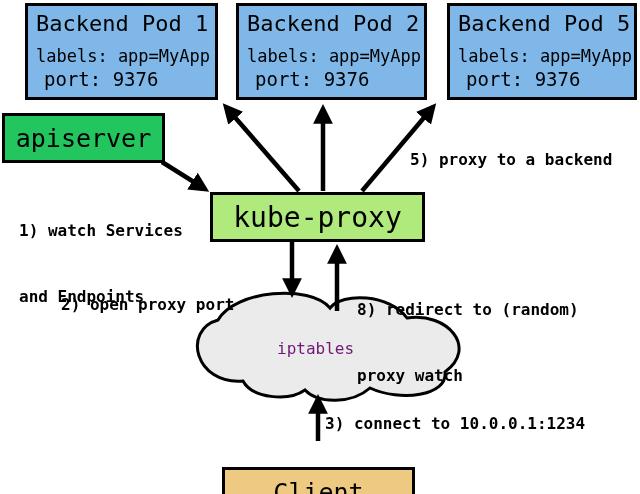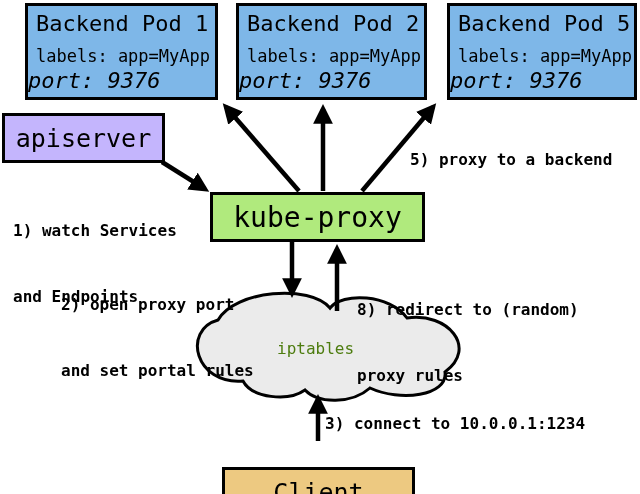--- a/index.html
+++ b/index.html
@@ -7,29 +7,29 @@
     position:relative;width:640px;height:494px;background:#ffffff;
     font-family:"DejaVu Sans Mono","Liberation Mono",monospace;
     overflow:hidden;color:#000;
   }
   .layer{position:absolute;left:0;top:0;width:640px;height:494px;}
   svg.layer{z-index:0;}
   .box{position:absolute;border:3px solid #000;box-sizing:border-box;z-index:1;}
   .pod{top:3px;height:97px;}
   .pod-title{position:absolute;left:8px;top:5px;font-size:22px;white-space:pre;}
   .pod-labels{position:absolute;left:8px;top:40px;font-size:17px;white-space:pre;}
-  .pod-port{position:absolute;left:0;top:62px;font-size:22px;white-space:pre;font-style:italic;}
+  .pod-port{position:absolute;left:16px;top:62px;font-size:19px;white-space:pre;}
   .pod1{left:25px;width:193px;}
   .pod2{left:236px;width:191px;}
   .pod3{left:447px;width:190px;}
   .apiserver{left:2px;top:113px;width:163px;height:50px;display:flex;align-items:center;justify-content:center;font-size:25px;}
   .kubeproxy{left:210px;top:192px;width:215px;height:50px;display:flex;align-items:center;justify-content:center;font-size:28px;}
   .client{left:222px;top:467px;width:193px;height:50px;display:flex;align-items:center;justify-content:center;font-size:25px;}
   .step{position:absolute;font-weight:bold;font-size:16px;line-height:22px;white-space:pre;z-index:2;}
-  .step1{left:13px;top:176px;}
+  .step1{left:19px;top:176px;}
   .step2{left:61px;top:250px;}
   .step3{left:325px;top:413px;}
   .step4{left:357px;top:255px;}
   .step5{left:410px;top:149px;}
   .cloud-label{position:absolute;left:277px;top:339px;font-size:16px;z-index:1;white-space:pre;}
 </style>
 </head>
 <body>
 
 <div class="stage">
@@ -68,40 +68,39 @@
     <div class="pod-title">Backend Pod 2</div>
     <div class="pod-labels">labels: app=MyApp</div>
     <div class="pod-port">port: 9376</div>
   </div>
   <div class="box pod pod3" style="background-color: rgb(126, 183, 232);">
     <div class="pod-title">Backend Pod 5</div>
     <div class="pod-labels">labels: app=MyApp</div>
     <div class="pod-port">port: 9376</div>
   </div>
 
-  <div class="box apiserver" style="background-color: #c4b5fd;">
+  <div class="box apiserver" style="background-color: #22c55e;">
     <span>apiserver</span>
   </div>
   <div class="box kubeproxy" style="background-color: rgb(176, 234, 125);">
     <span>kube-proxy</span>
   </div>
   <div class="box client" style="background-color: rgb(237, 201, 129);">
     <span>Client</span>
   </div>
 
-  <div class="cloud-label" style="color: #4d7c0f;">iptables</div>
+  <div class="cloud-label" style="color: #701a75;">iptables</div>
 
   <div class="step step1">
     <div>1) watch Services</div>
     <div>and Endpoints</div>
   </div>
   <div class="step step2">
     <div>2) open proxy port</div>
-    <div>and set portal rules</div>
   </div>
   <div class="step step3">3) connect to 10.0.0.1:1234</div>
   <div class="step step4">
     <div>8) redirect to (random)</div>
-    <div>proxy rules</div>
+    <div>proxy watch</div>
   </div>
   <div class="step step5">5) proxy to a backend</div>
 
 </div>
 
 </body></html>

